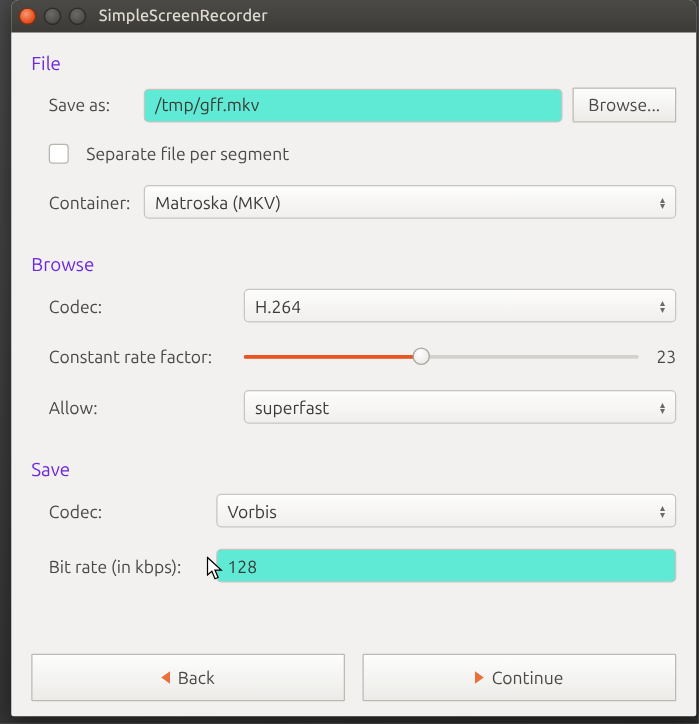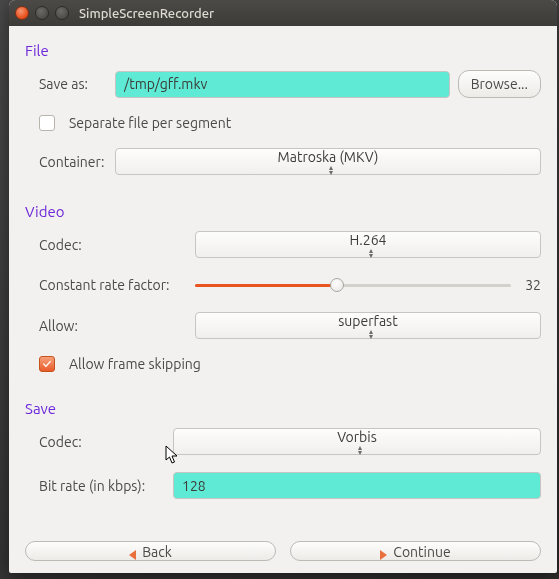--- a/index.html
+++ b/index.html
@@ -85,36 +85,35 @@
     font-size: 14px;
     color: #3c3b37;
     font-family: inherit;
   }
   .select {
     display: flex;
     align-items: center;
     justify-content: space-between;
     background: linear-gradient(to bottom, #fdfdfc, #f1efed);
     cursor: default;
-    flex-direction: column;
   }
   .select .spin {
     display: flex;
     flex-direction: column;
     line-height: 5px;
     font-size: 8px;
     color: #6b6a66;
     margin-left: 6px;
   }
   .btn {
     height: 28px;
     padding: 0 12px;
     background: linear-gradient(to bottom, #fdfdfc, #ecebe8);
     border: 1px solid #bdbab4;
-    border-radius: 11px;
+    border-radius: 1px;
     font-size: 14px;
     color: #4a4946;
     display: flex;
     align-items: center;
     justify-content: center;
     gap: 6px;
     cursor: default;
   }
   .checkbox {
     width: 16px; height: 16px;
@@ -166,21 +165,21 @@
     border-radius: 50%;
     top: 50%;
     transform: translate(-50%, -50%);
   }
   .spacer { flex: 1; }
   .footer {
     display: flex;
     gap: 14px;
     margin-top: 8px;
   }
-  .footer .btn { flex: 1; height: 20px; align-items: flex-end; }
+  .footer .btn { flex: 1; height: 38px; }
   .arrow-left, .arrow-right {
     display: inline-block;
     width: 0; height: 0;
     border-top: 5px solid transparent;
     border-bottom: 5px solid transparent;
   }
   .arrow-left { border-right: 7px solid #e96f3c; }
   .arrow-right { border-left: 7px solid #e96f3c; }
   .cursor {
     position: absolute;
@@ -223,59 +222,55 @@
       <span class="label" style="width:68px">Container:</span>
       <div class="select" style="flex:1">
         <span>Matroska (MKV)</span>
         <span class="spin">
             <span>▴</span>
             <span>▾</span>
           </span>
       </div>
     </div>
 
-    <div class="section-title" style="margin-top:14px">Video</div>
+    <div class="section-title" style="margin-top:14px">Browse</div>
 
     <div class="row">
       <span class="label" style="width:148px">Codec:</span>
       <div class="select" style="flex:1">
         <span>H.264</span>
         <span class="spin">
             <span>▴</span>
             <span>▾</span>
           </span>
       </div>
     </div>
 
     <div class="row">
       <span class="label" style="width:148px">Constant rate factor:</span>
       <div class="slider-wrap">
         <div class="slider-track">
           <div class="slider-fill" id="slider-fill" style="width: 45%;"></div>
           <div class="slider-thumb" id="slider-thumb" style="left: 45%;"></div>
         </div>
       </div>
-      <span class="label" style="width:22px;text-align:right">32</span>
+      <span class="label" style="width:22px;text-align:right">23</span>
     </div>
 
     <div class="row">
       <span class="label" style="width:148px">Allow:</span>
       <div class="select" style="flex:1">
         <span>superfast</span>
         <span class="spin">
             <span>▴</span>
             <span>▾</span>
           </span>
       </div>
     </div>
 
-    <div class="row">
-      <span class="checkbox checked"></span>
-      <span class="label">Allow frame skipping</span>
-    </div>
 
     <div class="section-title" style="margin-top:14px">Save</div>
 
     <div class="row">
       <span class="label" style="width:126px">Codec:</span>
       <div class="select" style="flex:1">
         <span>Vorbis</span>
         <span class="spin">
             <span>▴</span>
             <span>▾</span>

